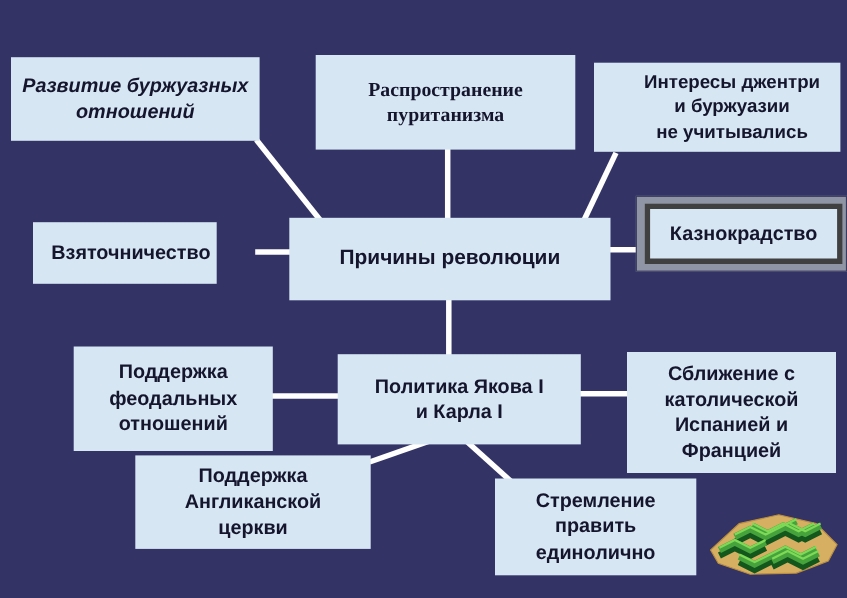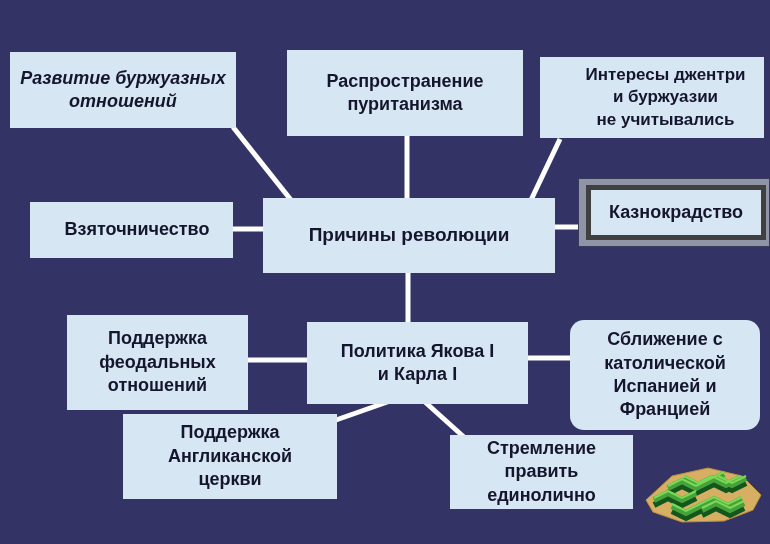--- a/index.html
+++ b/index.html
@@ -18,29 +18,29 @@
     color:#15152d;
     font-weight:bold;
     font-size:18px;
     line-height:1.3;
     display:flex;align-items:center;justify-content:center;
     text-align:center;
     white-space:pre-line;
     box-sizing:border-box;
   }
   #n-bourgeois  {left:10px;  top:52px;  width:226px; height:76px;font-style:italic;}
-  #n-puritanism {left:287px; top:50px;  width:236px; height:86px;}
+  #n-puritanism {left:287px; top:50px;  width:236px; height:86px;font-family:Liberation Serif, serif;}
   #n-gentry     {left:540px; top:57px;  width:224px; height:81px; font-size:17px;padding-left:27px;}
-  #n-bribery    {left:30px;  top:202px; width:203px; height:56px;padding-left:11px;}
+  #n-bribery    {left:30px;  top:202px; width:167px; height:56px;padding-left:11px;}
   #n-center     {left:263px; top:198px; width:292px; height:75px; font-size:19px;}
   #n-feudal     {left:67px;  top:315px; width:181px; height:95px;}
   #n-policy     {left:307px; top:322px; width:221px; height:82px;}
-  #n-catholic   {left:570px; top:320px; width:190px; height:110px;border-radius:14px;}
+  #n-catholic   {left:570px; top:320px; width:190px; height:110px;}
   #n-anglican   {left:123px; top:414px; width:214px; height:85px;}
-  #n-sole       {left:450px; top:435px; width:183px; height:74px;}
+  #n-sole       {left:450px; top:435px; width:183px; height:88px;}
   .frame{
     position:absolute;z-index:2;
     left:578px; top:178px; width:192px; height:69px;
     background:#8f95a5;
     border:1px solid #3a3a5e;
     box-sizing:border-box;
     padding:6px 3px 6px 7px;
   }
   #n-embezzlement{
     position:relative;left:0;top:0;width:100%;height:100%;

